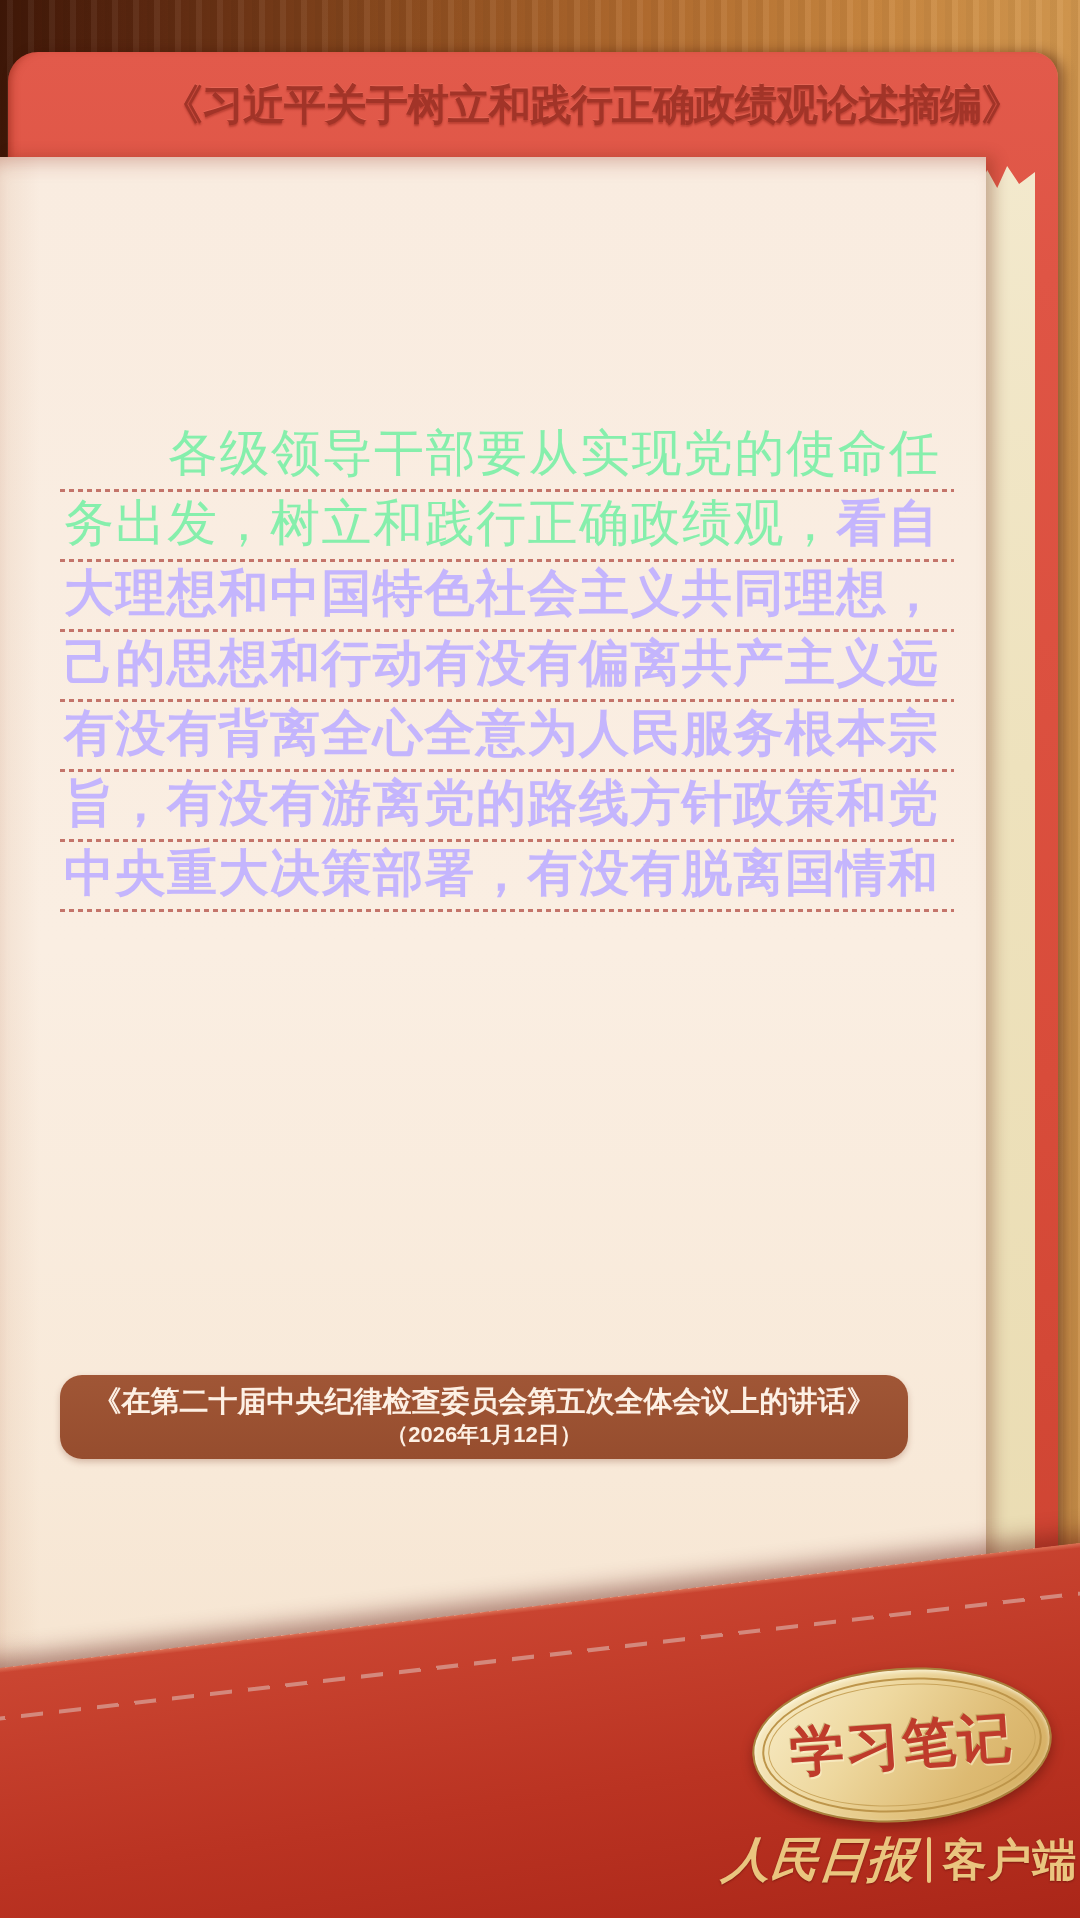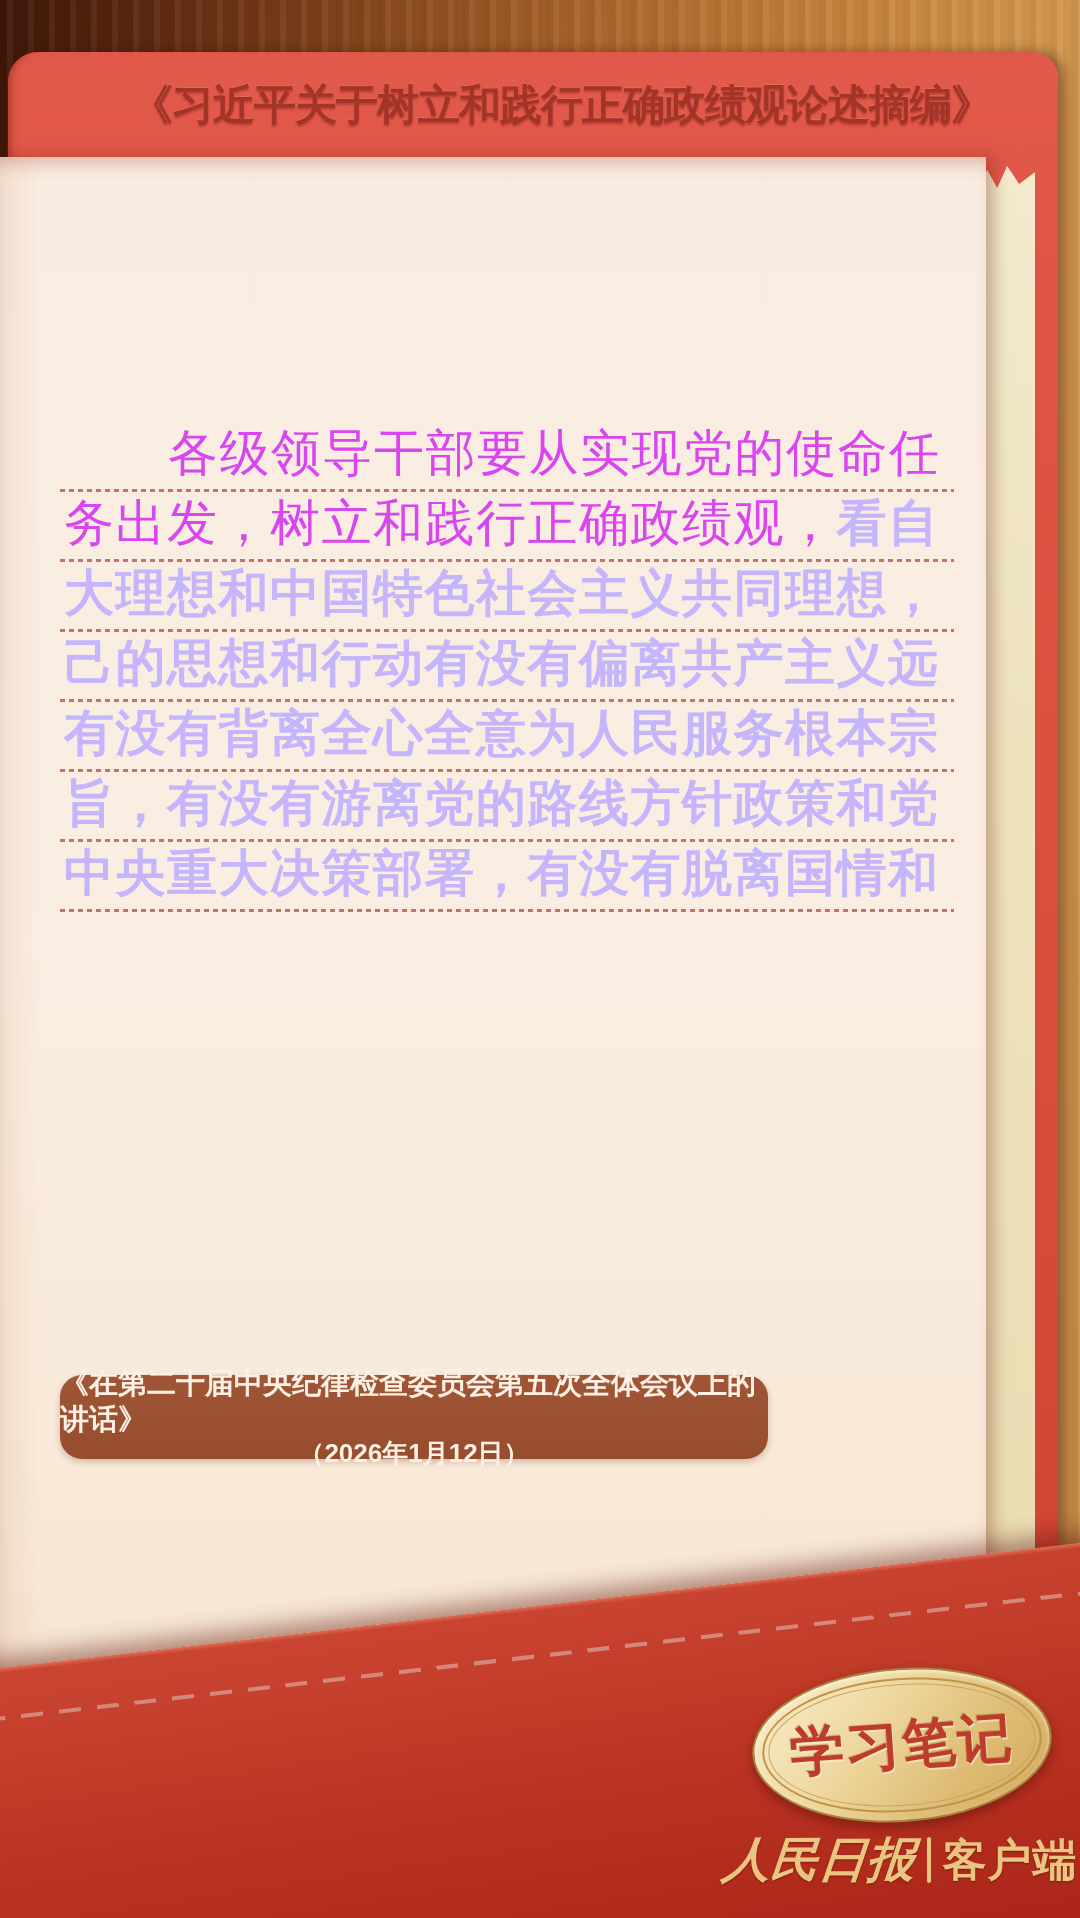--- a/index.html
+++ b/index.html
@@ -17,21 +17,21 @@
   
   .red-card{
     position:absolute;left:8px;top:52px;width:1050px;height:1866px;
     border-radius:30px 26px 0 0;
     background:linear-gradient(180deg,#e25a4b 0%,#df5545 12%,#d84c3a 55%,#c9402e 100%);
     box-shadow:6px 0 12px rgba(60,15,5,0.45), inset 8px 0 10px -6px rgba(130,28,14,0.6);
   }
   .header-band{
     position:absolute;left:8px;top:52px;width:1050px;height:106px;
     display:flex;align-items:center;justify-content:flex-end;
-    padding-right:66px;box-sizing:border-box;
+    padding-right:36px;box-sizing:border-box;
     font-size:42px;font-weight:800;letter-spacing:-1px;color:#a23428;
     text-shadow:0 2px 2px rgba(130,28,18,0.4), 0 -1px 0 rgba(255,150,130,0.22);
   }
   
   .sheet-under{
     position:absolute;left:40px;top:166px;width:995px;height:1500px;
     background:linear-gradient(180deg,#f3e9cd 0%,#eee2bd 40%,#eadcb2 100%);
     box-shadow:6px 0 10px rgba(90,30,10,0.3);
     clip-path:polygon(0 34px,92.5% 34px,93.2% 8px,94.2% 26px,95.2% 4px,96.2% 22px,97.2% 0,98.4% 18px,100% 6px,100% 100%,0 100%);
   }
@@ -50,33 +50,33 @@
   .text-block{
     position:absolute;left:64px;top:422px;width:880px;
     font-family:"DejaVu Serif","Liberation Serif",serif;
     font-size:50px;letter-spacing:1.5px;
   }
   .tline{position:relative;height:70px;line-height:62px;white-space:nowrap;}
   .tline::after{
     content:"";position:absolute;left:-4px;right:-10px;bottom:0;height:3px;
     background:repeating-linear-gradient(90deg,#c4746a 0 5px, rgba(0,0,0,0) 5px 9px);
   }
-  .tline .blk{color:#d946ef;}
+  .tline .blk{color:#86efac;}
   .tline .rd{color:#c4b5fd;font-weight:700;text-align:center;}
   .tline.indent{padding-left:104px;}
   
   .citation{
-    position:absolute;left:60px;top:1375px;width:708px;height:84px;
+    position:absolute;left:60px;top:1375px;width:848px;height:84px;
     border-radius:22px;background:linear-gradient(180deg,#a05636 0%,#964d2e 100%);
     display:flex;flex-direction:column;align-items:center;justify-content:center;
     color:#fdf0e4;font-weight:700;
     box-shadow:0 3px 6px rgba(110,40,15,0.25);
   }
   .citation .c1{font-size:29px;line-height:36px;}
-  .citation .c2{font-size:26px;line-height:32px;}
+  .citation .c2{font-size:22px;line-height:32px;}
   
   .flap{
     position:absolute;left:-60px;top:1675px;width:1300px;height:720px;
     transform:rotate(-6.6deg);transform-origin:0 0;
     background:linear-gradient(178deg,#cb4632 0%,#ba3322 28%,#a82417 58%,#9f1f14 100%);
     box-shadow:0 -10px 22px rgba(90,15,8,0.45);
   }
   .flap::before{
     content:"";position:absolute;left:0;right:0;top:0;height:5px;
     background:linear-gradient(180deg,rgba(255,190,150,0.35),rgba(255,190,150,0));

